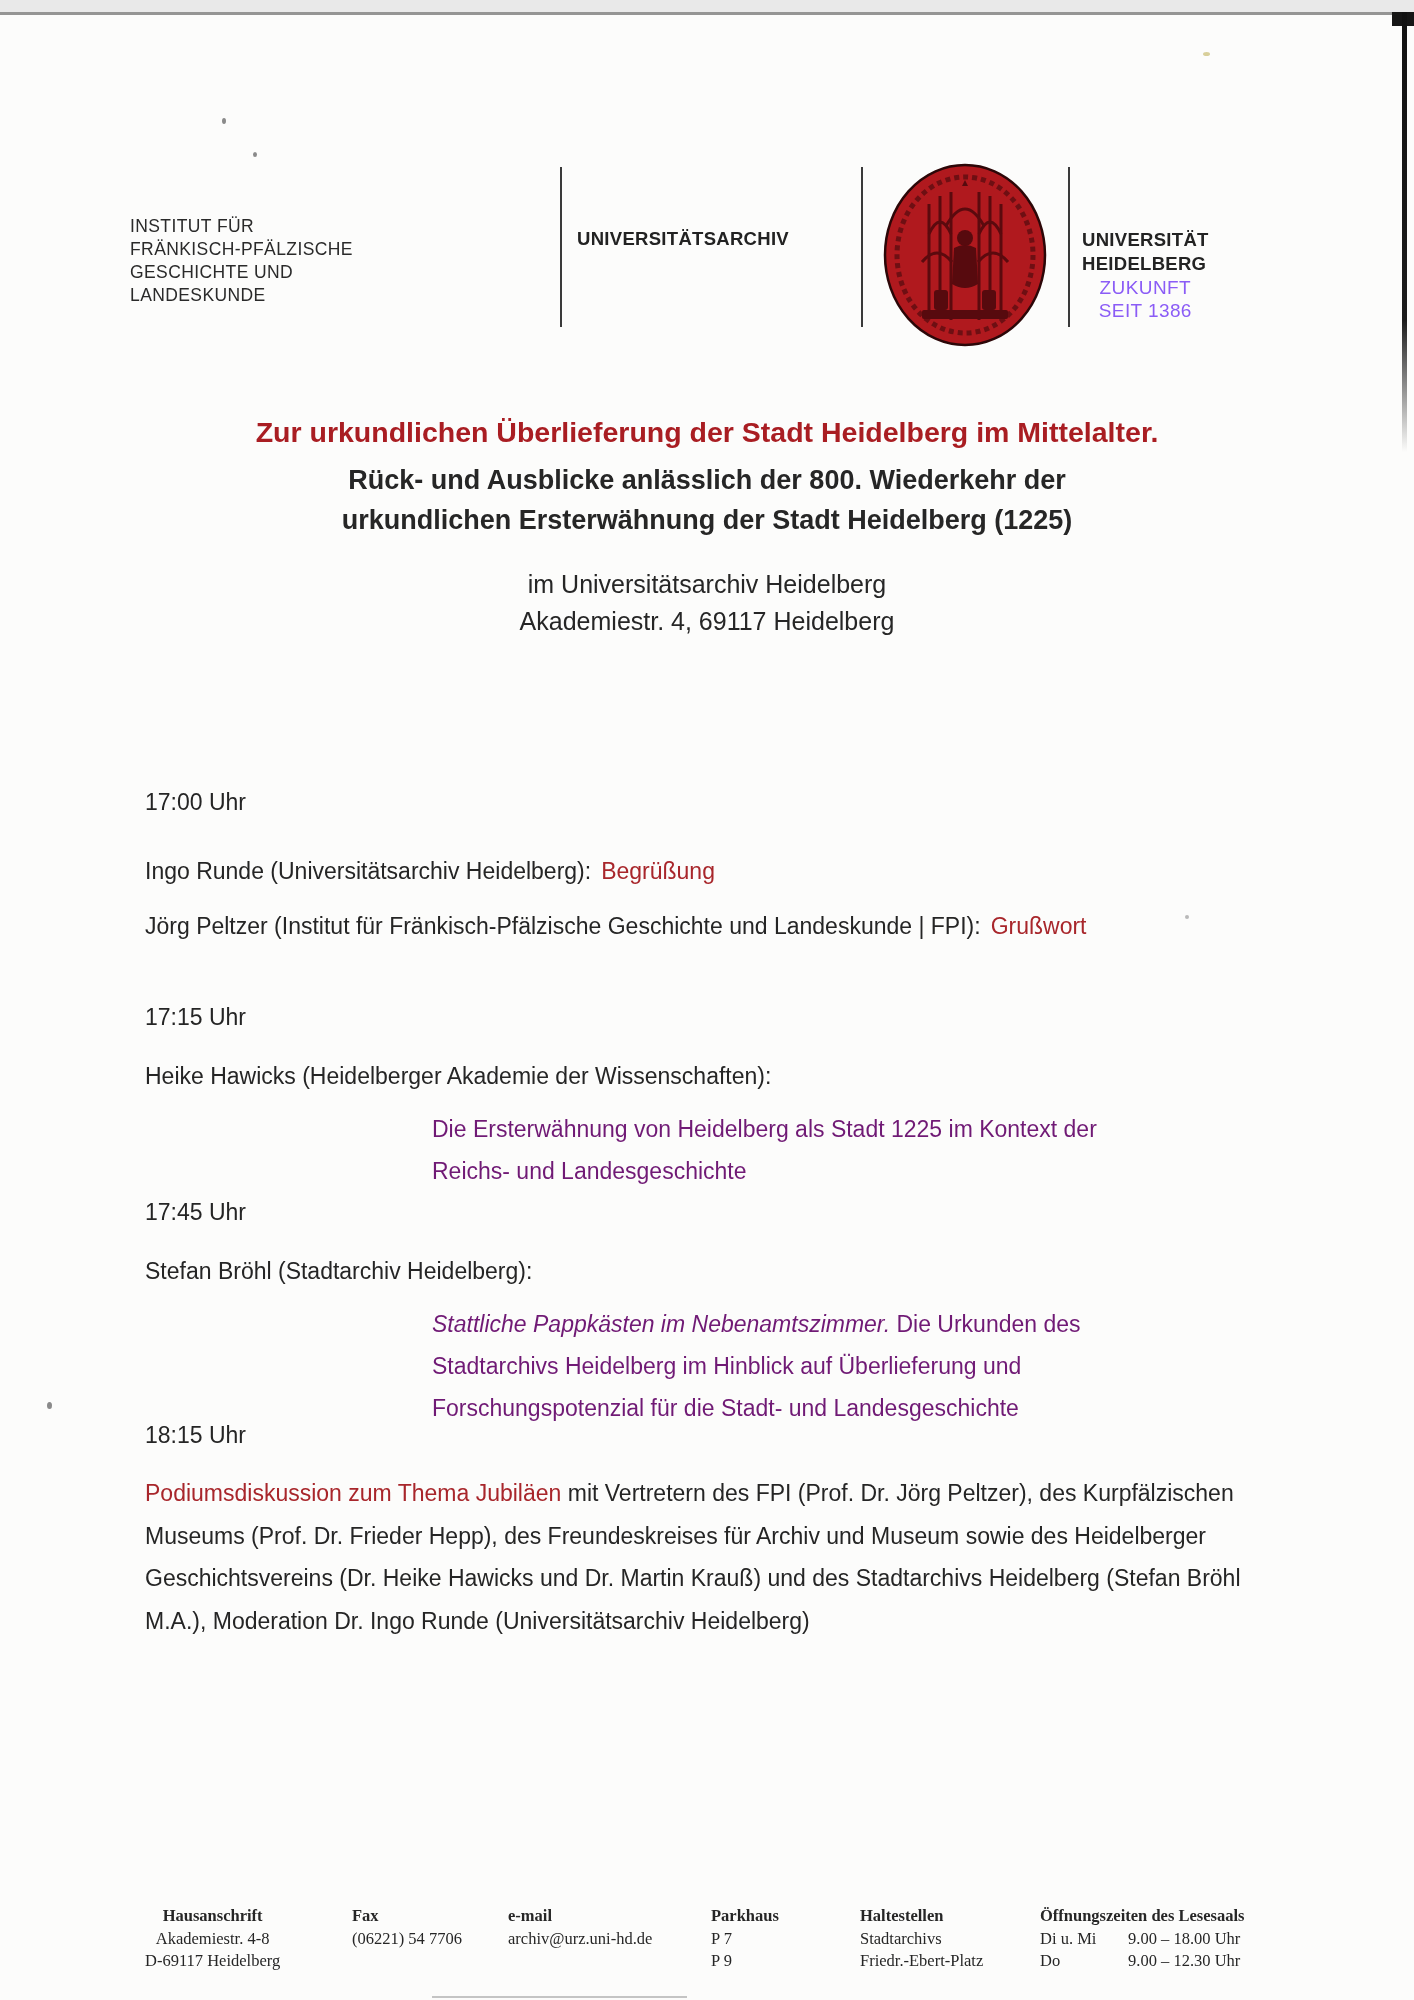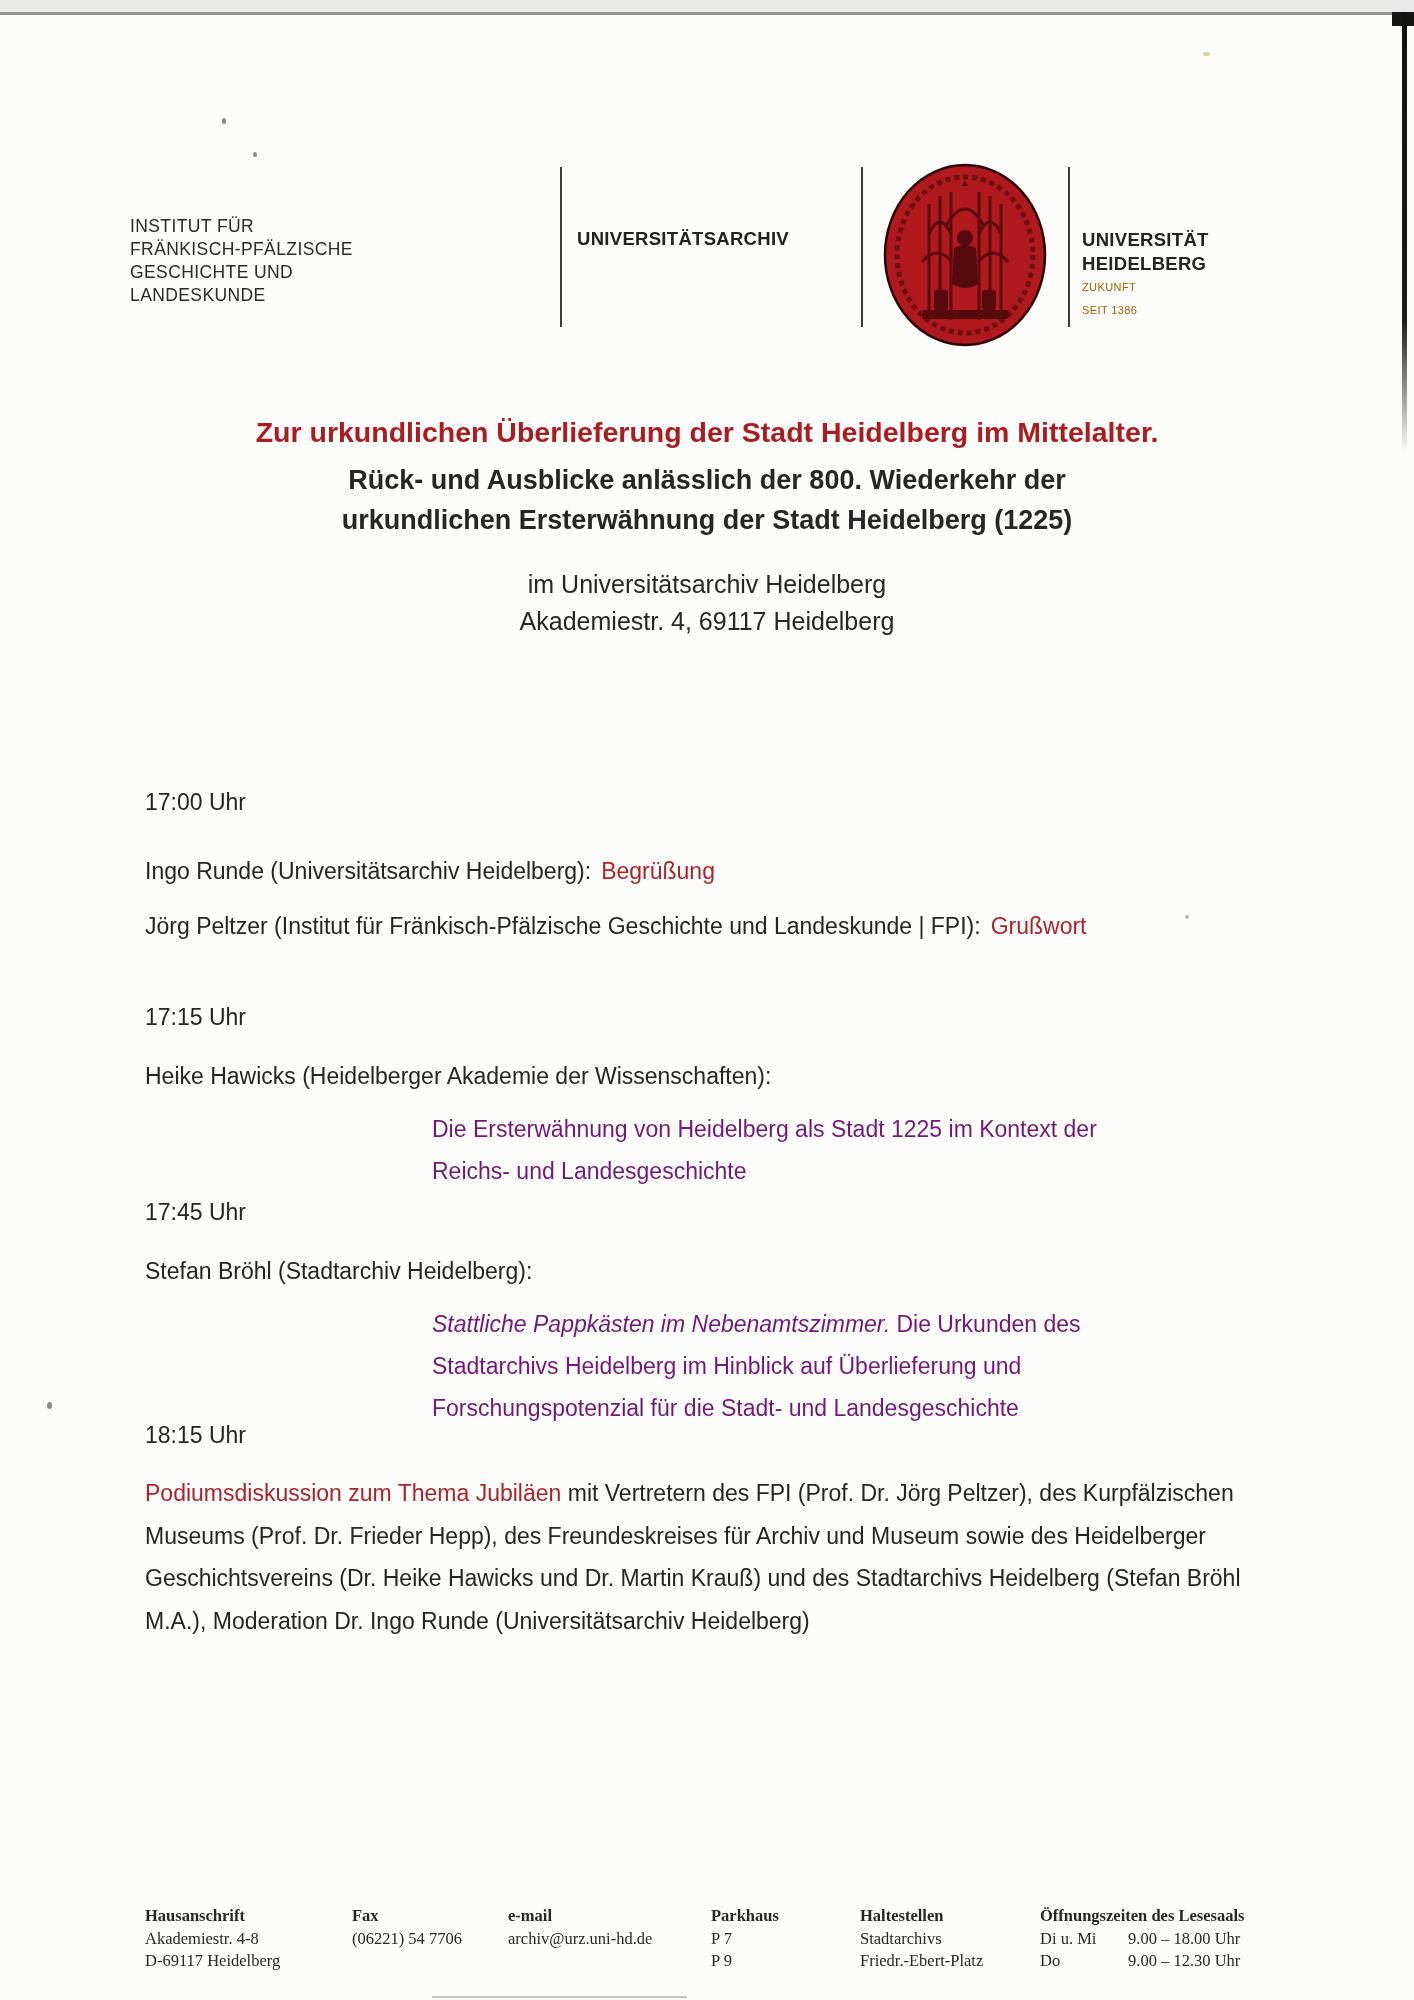--- a/index.html
+++ b/index.html
@@ -31,21 +31,21 @@
     font-size:17.5px;line-height:23px;letter-spacing:.4px;color:#2a2a2a;}
   .vline{position:absolute;top:155px;width:2px;height:160px;background:#3a3a3a;}
   .vline.v1{left:560px;}
   .vline.v2{left:861px;}
   .vline.v3{left:1068px;}
   .archive-label{position:absolute;left:577px;top:216px;
     font-size:18.5px;font-weight:bold;letter-spacing:.3px;color:#222;}
   .seal{position:absolute;left:882px;top:150px;width:166px;height:186px;}
   .uni-wordmark{position:absolute;left:1082px;top:216px;color:#232323;}
   .uni-wordmark .b{font-size:18.5px;font-weight:bold;line-height:24px;letter-spacing:.3px;}
-  .uni-wordmark .r{font-size:11px;line-height:23px;color:#a16207;letter-spacing:.4px;}
+  .uni-wordmark .r{font-size:19px;line-height:23px;color:#8b5cf6;letter-spacing:.4px;text-align:center;}
 
   
   .title-block{position:absolute;top:404px;left:0;width:1414px;text-align:center;}
   .main-title{margin:0;font-size:28.5px;font-weight:bold;color:#a91d22;}
   .subtitle{margin-top:11px;font-size:27px;font-weight:bold;color:#262626;line-height:40px;}
   .event-date{margin-top:21px;font-size:26px;font-weight:bold;color:#262626;}
   .venue{margin-top:26px;font-size:25px;line-height:37px;color:#262626;}
 
   
   .session{position:absolute;left:145px;width:1145px;font-size:23px;color:#252525;}
@@ -57,21 +57,21 @@
   .talk{margin-top:16px;margin-left:287px;line-height:42px;max-width:840px;color:#701a75;}
   .talk .it{font-style:italic;}
   .topic{margin-left:10px;}
   .s1{top:775px;} .s2{top:990px;} .s3{top:1185px;} .s4{top:1408px;}
   .para{margin-top:22px;line-height:42.5px;max-width:1145px;}
 
   
   .fcol{position:absolute;top:1893px;font-family:"Liberation Serif", serif;
     font-size:16.5px;line-height:22.5px;color:#262626;}
   .fcol .fh{font-weight:bold;}
-  .fcol.c1{left:145px;} .fcol.c2{left:352px;} .fcol.c3{left:508px;}
+  .fcol.c1{left:145px;text-align:center;} .fcol.c2{left:352px;} .fcol.c3{left:508px;}
   .fcol.c4{left:711px;font-family:Liberation Serif, serif;} .fcol.c5{left:860px;} .fcol.c6{left:1040px;}
   .fcol .day{display:inline-block;width:88px;}
 </style>
 </head>
 <body>
 
 <div class="page">
 
   <div class="scan-top"></div>
   <div class="scan-corner"></div>

